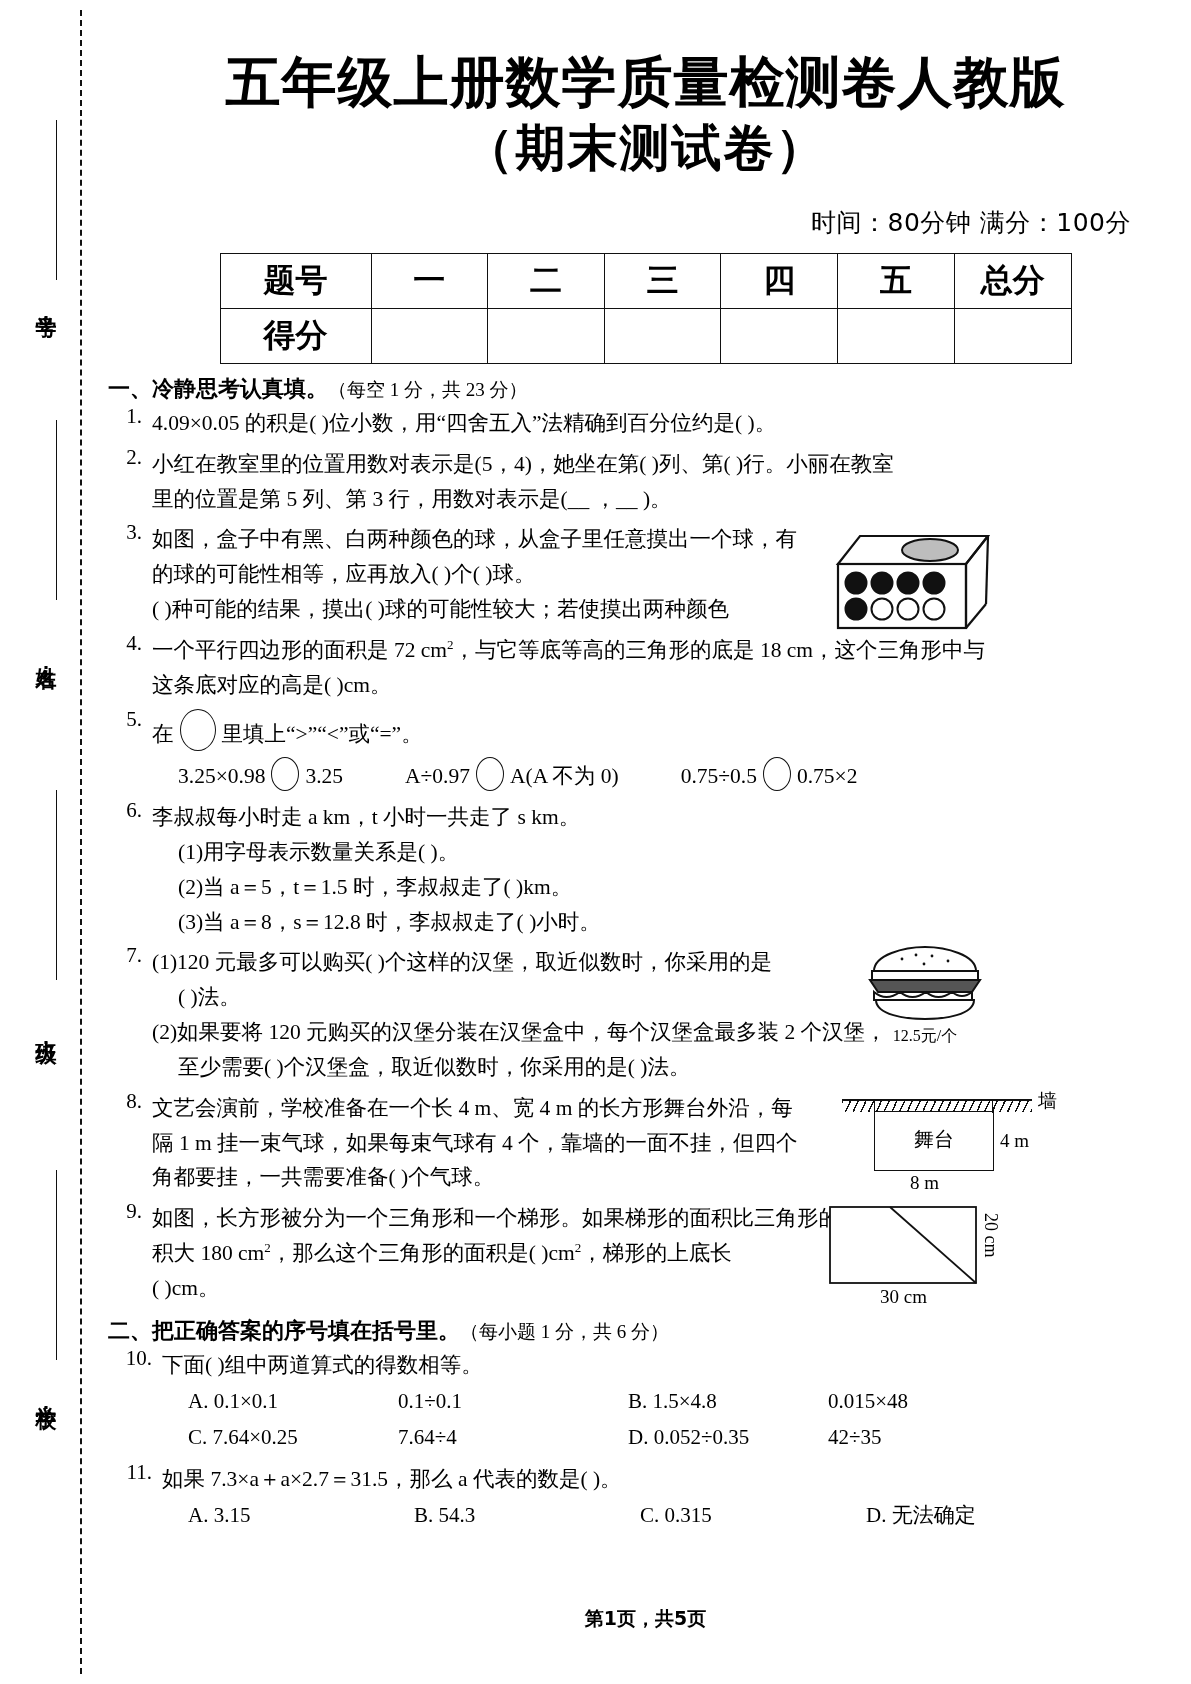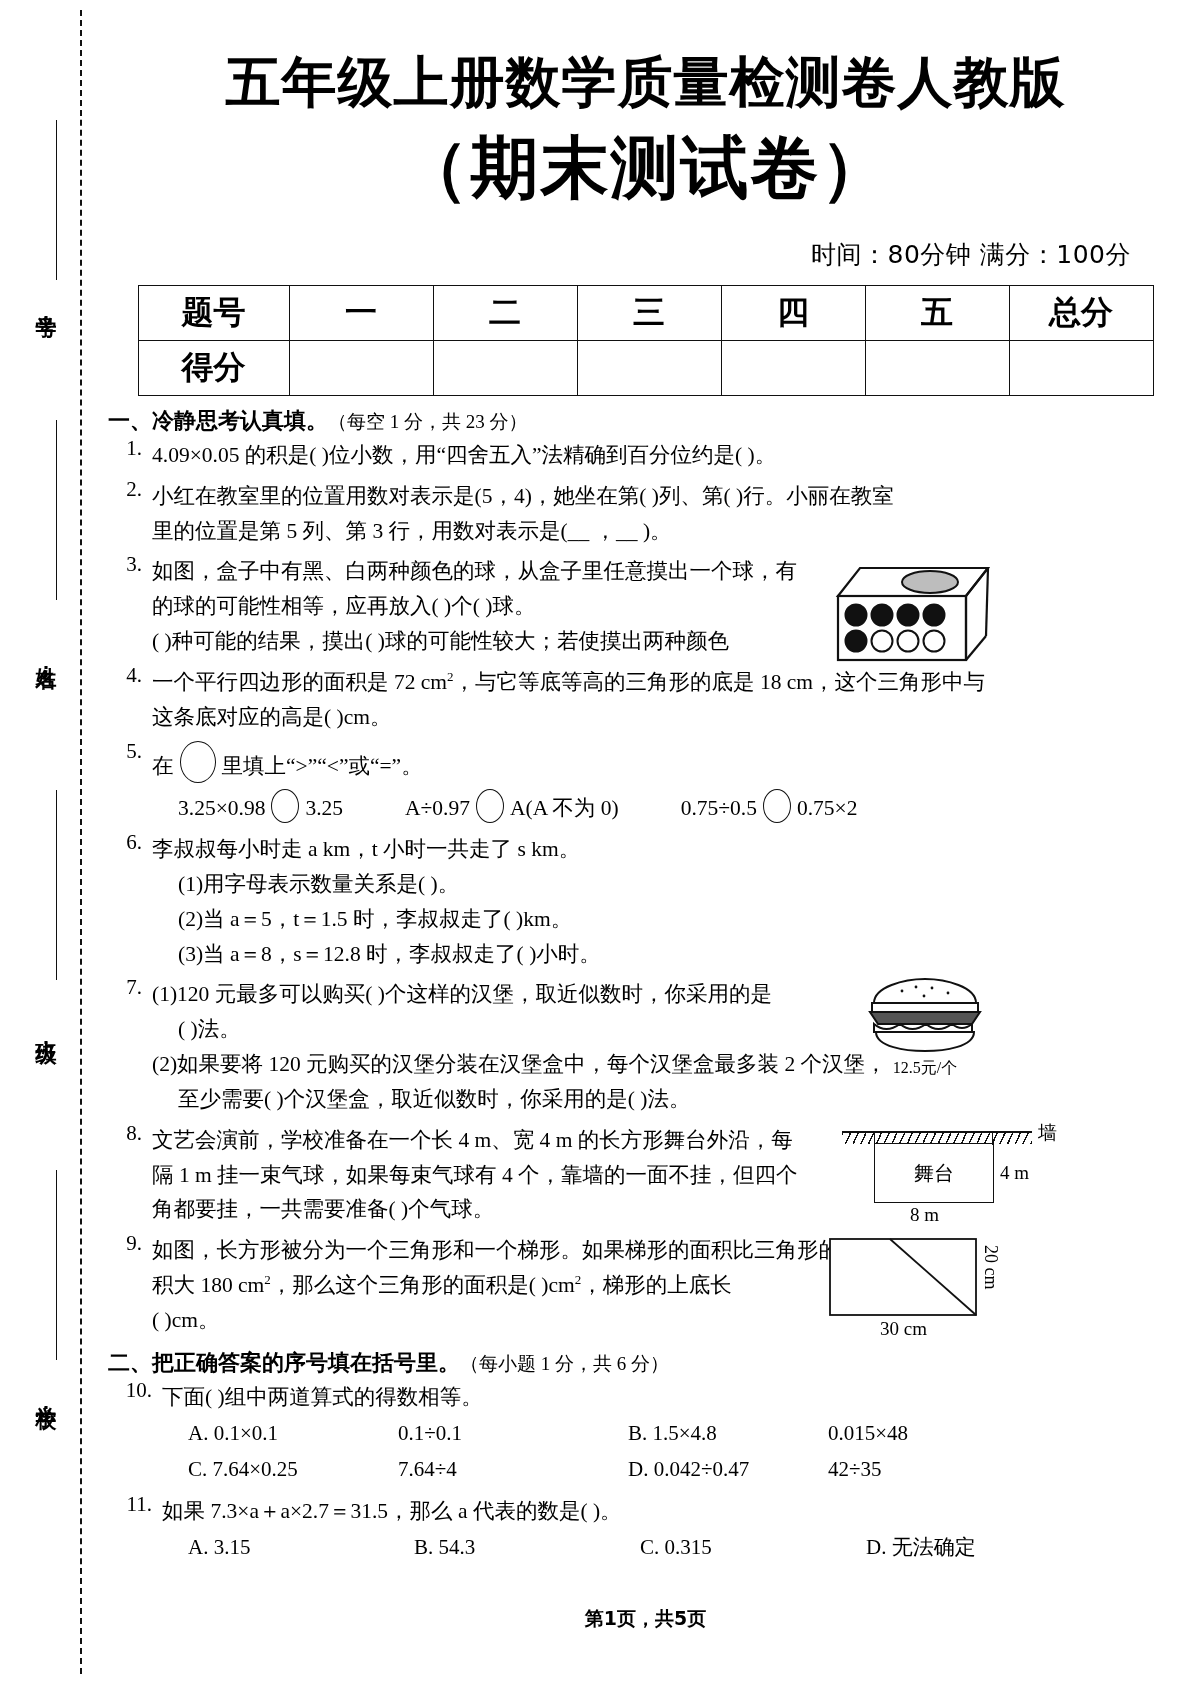--- a/index.html
+++ b/index.html
@@ -18,26 +18,26 @@
     font-family:"DejaVu Sans","Liberation Sans",sans-serif;}
   .side-rule{position:absolute;left:56px;width:0;border-left:1.5px solid #111;}
 
   
   #page{position:absolute;left:100px;top:0;width:1091px;height:1684px;}
 
   .title{font-family:"DejaVu Sans","Liberation Sans",sans-serif;
     font-weight:bold;font-size:55px;text-align:center;letter-spacing:1px;
     margin-top:50px;line-height:1.18;}
   .title2{font-family:"DejaVu Sans","Liberation Sans",sans-serif;
-    font-weight:bold;font-size:68px;text-align:center;margin-top:8px;letter-spacing:2px;}
+    font-weight:bold;font-size:50px;text-align:center;margin-top:0;letter-spacing:2px;}
 
   .timeline{text-align:right;font-size:25px;margin:24px 60px 14px 0;
     font-family:"DejaVu Sans","Liberation Sans",sans-serif;letter-spacing:0.5px;}
 
-  table.score{border-collapse:collapse;width:1016px;margin:6px auto 0 auto;
+  table.score{border-collapse:collapse;width:852px;margin:6px auto 0 auto;
     table-layout:fixed;}
   table.score td{border:1.6px solid #111;height:52px;text-align:center;
     font-size:32px;font-weight:bold;
     font-family:"DejaVu Sans","Liberation Sans",sans-serif;}
   table.score td.first{width:148px;}
 
   .content{margin:10px 18px 0 8px;font-size:21.5px;line-height:1.0;}
 
   .sec-head{font-family:"DejaVu Sans","Liberation Sans",sans-serif;
     font-weight:bold;font-size:22px;margin:14px 0 6px 0;}
@@ -59,21 +59,21 @@
 
   
   .ballbox{position:absolute;}
 
   
   .stagewrap{position:absolute;}
   .hatch{position:absolute;height:11px;border-top:2.2px solid #111;
     background:repeating-linear-gradient(115deg,#111 0 1.4px,transparent 1.4px 7px);}
   .stagebox{position:absolute;border:1.7px solid #111;background:#fff;
     display:flex;align-items:center;justify-content:center;
-    font-size:20px;font-family:Liberation Serif, serif;}
+    font-size:20px;font-family:Liberation Mono, monospace;}
   .dimlabel{position:absolute;font-size:19px;font-family:"Liberation Serif",serif;}
   .vlabel{position:absolute;font-size:18px;writing-mode:vertical-rl;
     text-orientation:mixed;font-family:"Liberation Serif",serif;}
 
   
   .burger{position:absolute;}
 
   .opts{display:flex;font-size:21px;line-height:1.75;}
   .opt{white-space:nowrap;}
 
@@ -280,21 +280,21 @@
         <div class="line">下面(         )组中两道算式的得数相等。</div>
         <div class="opts">
           <span class="opt indent" style="width:210px;"><span>A.</span>&nbsp;<span>0.1×0.1</span></span>
           <span class="opt" style="width:230px;"><span>0.1÷0.1</span></span>
           <span class="opt" style="width:200px;"><span>B.</span>&nbsp;<span>1.5×4.8</span></span>
           <span class="opt"><span>0.015×48</span></span>
         </div>
         <div class="opts">
           <span class="opt indent" style="width:210px;"><span>C.</span>&nbsp;<span>7.64×0.25</span></span>
           <span class="opt" style="width:230px;"><span>7.64÷4</span></span>
-          <span class="opt" style="width:200px;"><span>D.</span>&nbsp;<span>0.042÷0.47</span></span>
+          <span class="opt" style="width:200px;"><span>D.</span>&nbsp;<span>0.052÷0.35</span></span>
           <span class="opt"><span>42÷35</span></span>
         </div>
       </div>
     </div>
 
     <div class="q">
       <div class="qnum" style="width:44px;flex:0 0 44px;">11.</div>
       <div class="qbody">
         <div class="line">如果 7.3×a＋a×2.7＝31.5，那么 a 代表的数是(        )。</div>
         <div class="opts">

